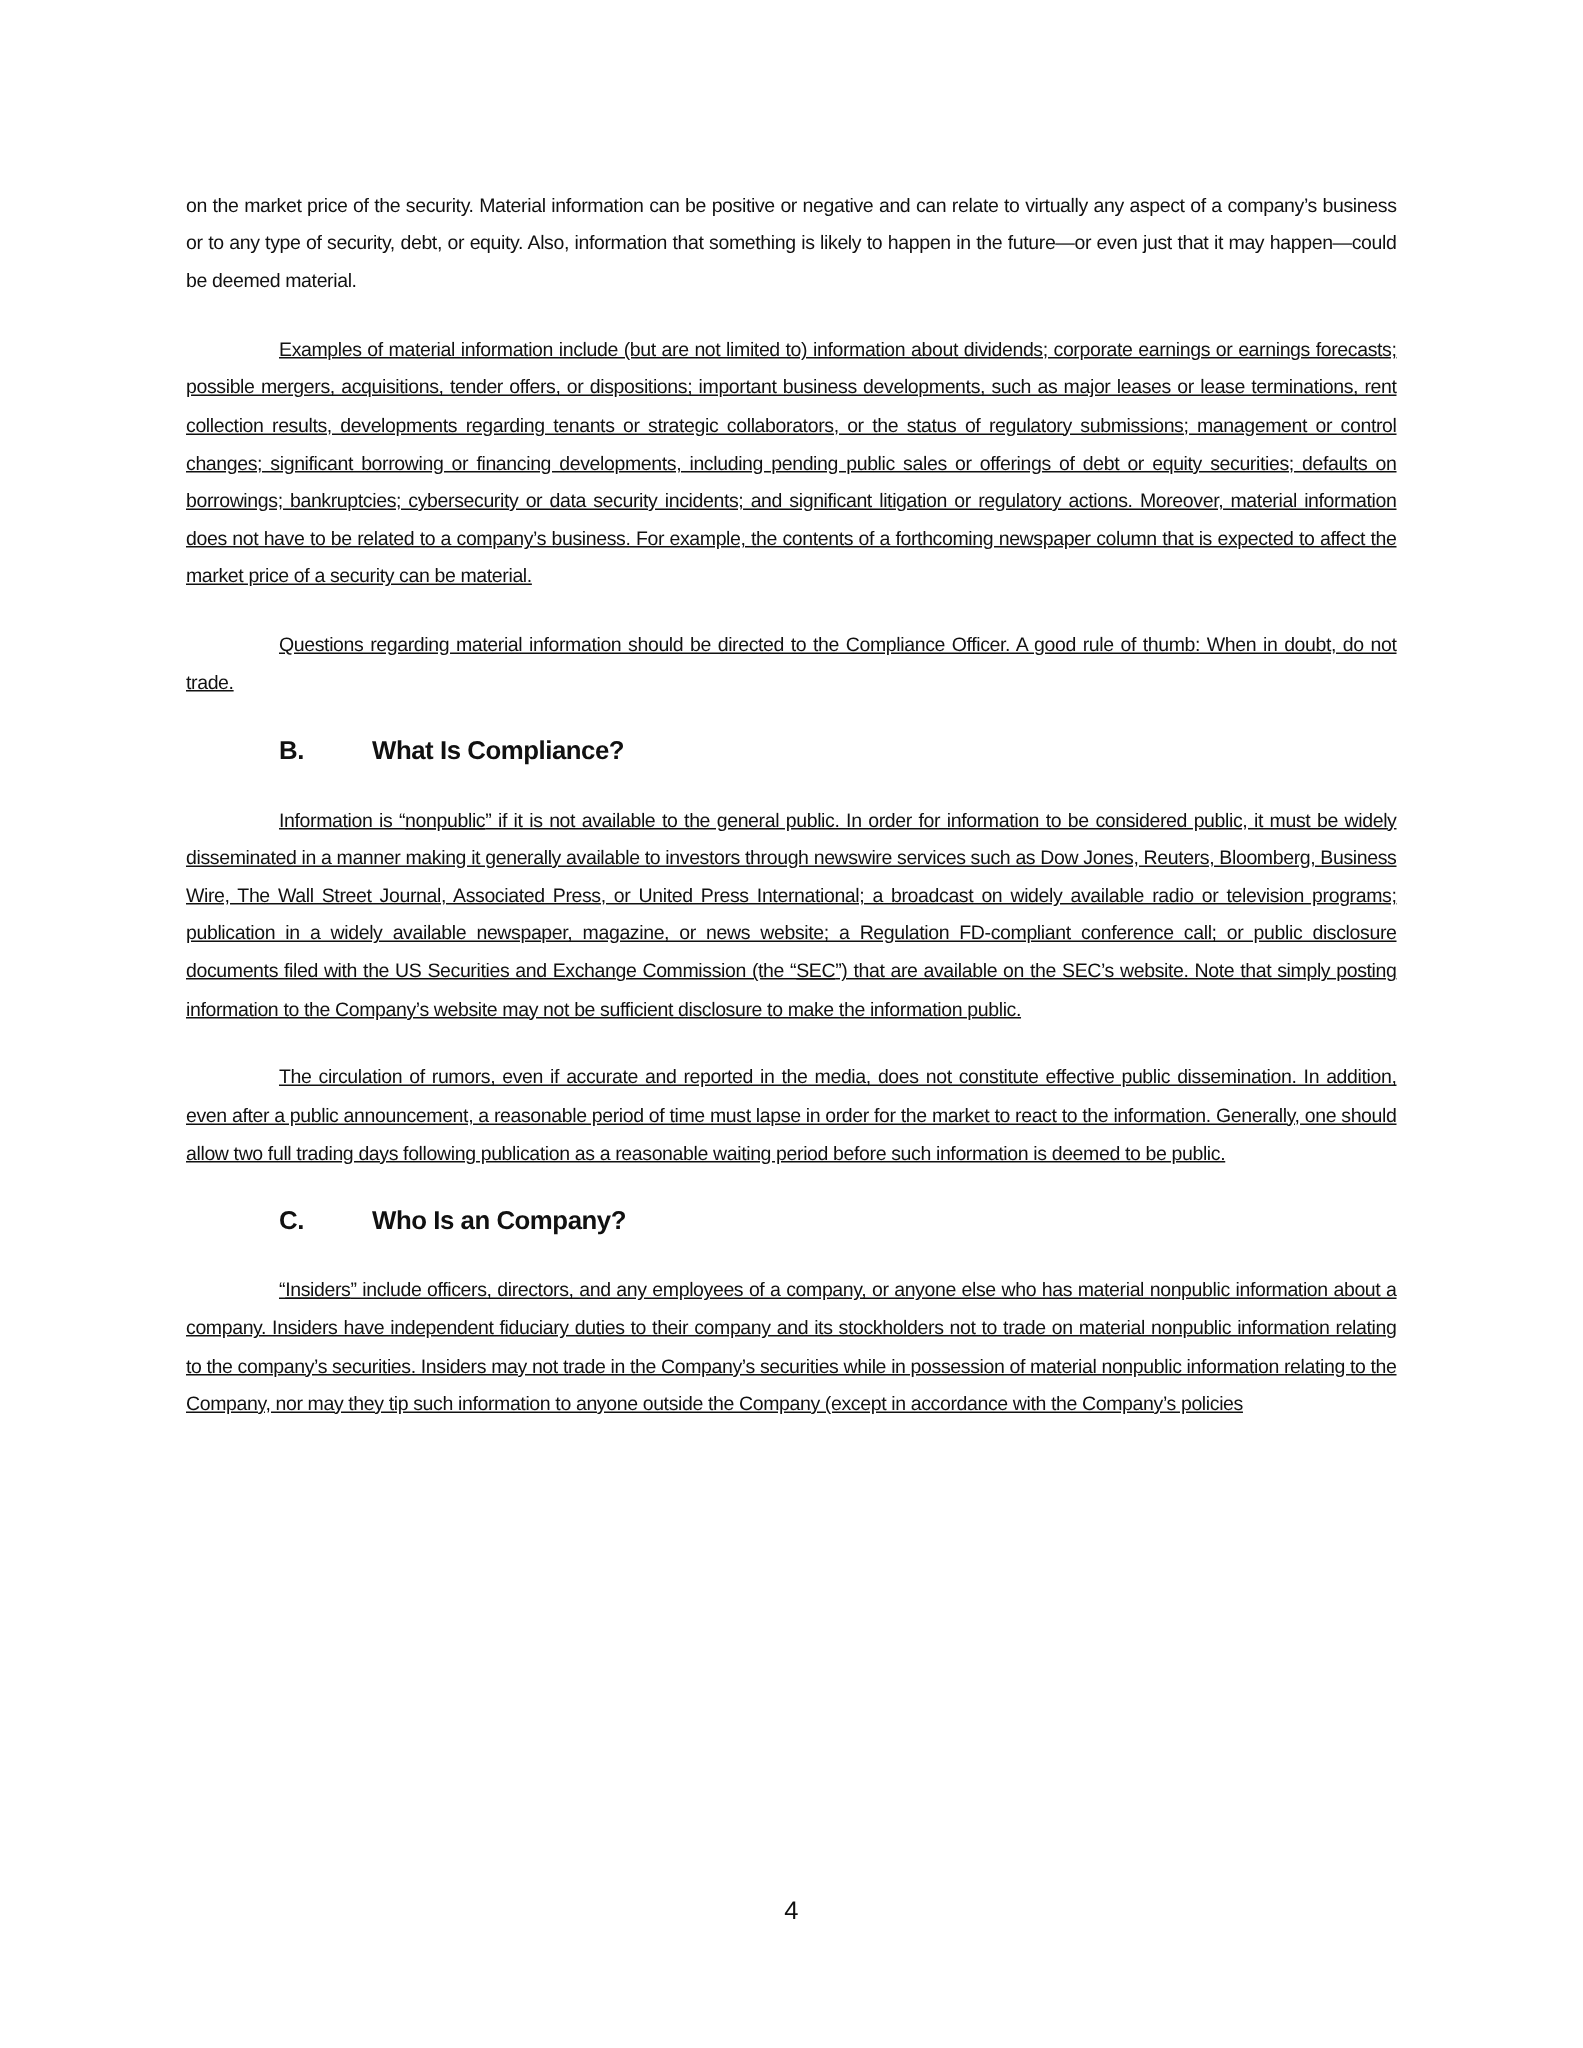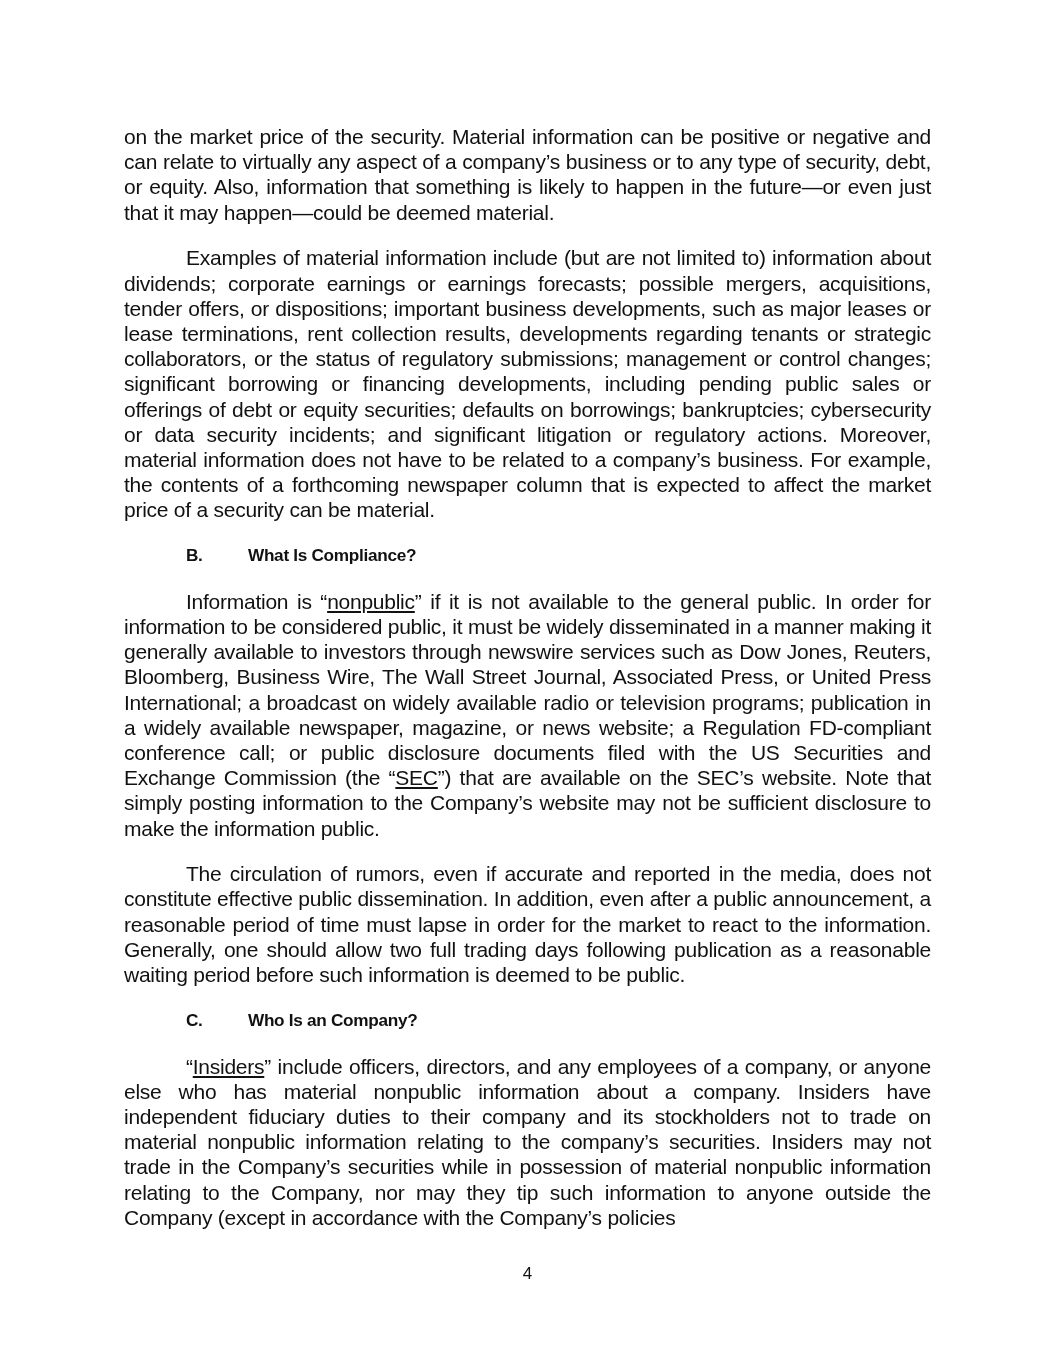--- a/index.html
+++ b/index.html
@@ -15,29 +15,30 @@
       color: #111111;
       font-family: "Liberation Sans", "DejaVu Sans", sans-serif;
     }
     .page {
       position: absolute;
       left: 124px;
       top: 124px;
       width: 807px;
     }
     .para {
-      font-size: 21px;
+      font-size: 13px;
       line-height: 25.2px;
       text-align: justify;
       margin: 0 0 20.5px 0;
       letter-spacing: -0.25px;
       word-spacing: 0px;
     }
     .para.indent {
       text-indent: 62px;
+      text-decoration: underline;
     }
     .heading {
       font-size: 17.2px;
       line-height: 25.2px;
       font-weight: bold;
       margin: 0 0 20.5px 0;
       padding-left: 62px;
       letter-spacing: -0.3px;
       display: flex;
     }
@@ -61,20 +62,21 @@
   </style>
 </head>
 <body>
 
 <div class="page">
 
   <p class="para">on the market price of the security.  Material information can be positive or negative and can relate to virtually any aspect of a company’s business or to any type of security, debt, or equity. Also, information that something is likely to happen in the future—or even just that it may happen—could be deemed material.</p>
 
   <p class="para indent">Examples of material information include (but are not limited to) information about dividends; corporate earnings or earnings forecasts; possible mergers, acquisitions, tender offers, or dispositions; important business developments, such as major leases or lease terminations, rent collection results, developments regarding tenants or strategic collaborators, or the status of regulatory submissions; management or control changes; significant borrowing or financing developments, including pending public sales or offerings of debt or equity securities; defaults on borrowings; bankruptcies; cybersecurity or data security incidents; and significant litigation or regulatory actions.  Moreover, material information does not have to be related to a company’s business.  For example, the contents of a forthcoming newspaper column that is expected to affect the market price of a security can be material.</p>
 
+  <p class="para indent">Questions regarding material information should be directed to the Compliance Officer. A good rule of thumb:  When in doubt, do not trade.</p>
 
   <div class="heading">
     <span class="letter">B.</span>
     <span>What Is Compliance?</span>
   </div>
 
   <p class="para indent"><span>Information is “</span><span class="u">nonpublic</span><span>” if it is not available to the general public.  In order for information to be considered public, it must be widely disseminated in a manner making it generally available to investors through newswire services such as Dow Jones, Reuters, Bloomberg, Business Wire, The Wall Street Journal, Associated Press, or United Press International; a broadcast on widely available radio or television programs; publication in a widely available newspaper, magazine, or news website; a Regulation FD-compliant conference call; or public disclosure documents filed with the US Securities and Exchange Commission (the “</span><span class="u">SEC</span><span>”) that are available on the SEC’s website.  Note that simply posting information to the Company’s website may not be sufficient disclosure to make the information public.</span></p>
 
   <p class="para indent">The circulation of rumors, even if accurate and reported in the media, does not constitute effective public dissemination.  In addition, even after a public announcement, a reasonable period of time must lapse in order for the market to react to the information.  Generally, one should allow two full trading days following publication as a reasonable waiting period before such information is deemed to be public.</p>
 

